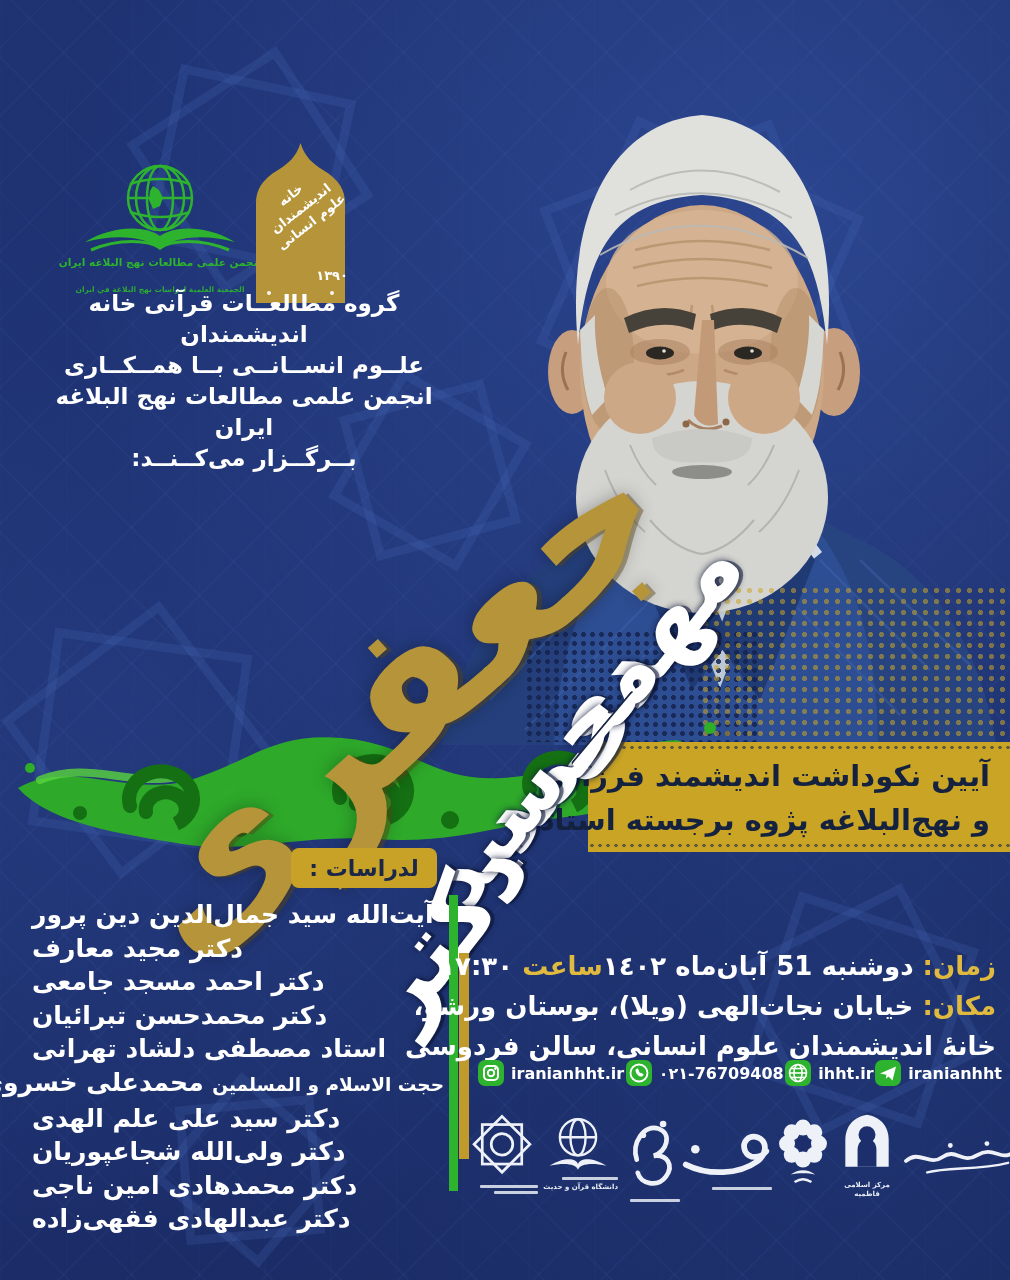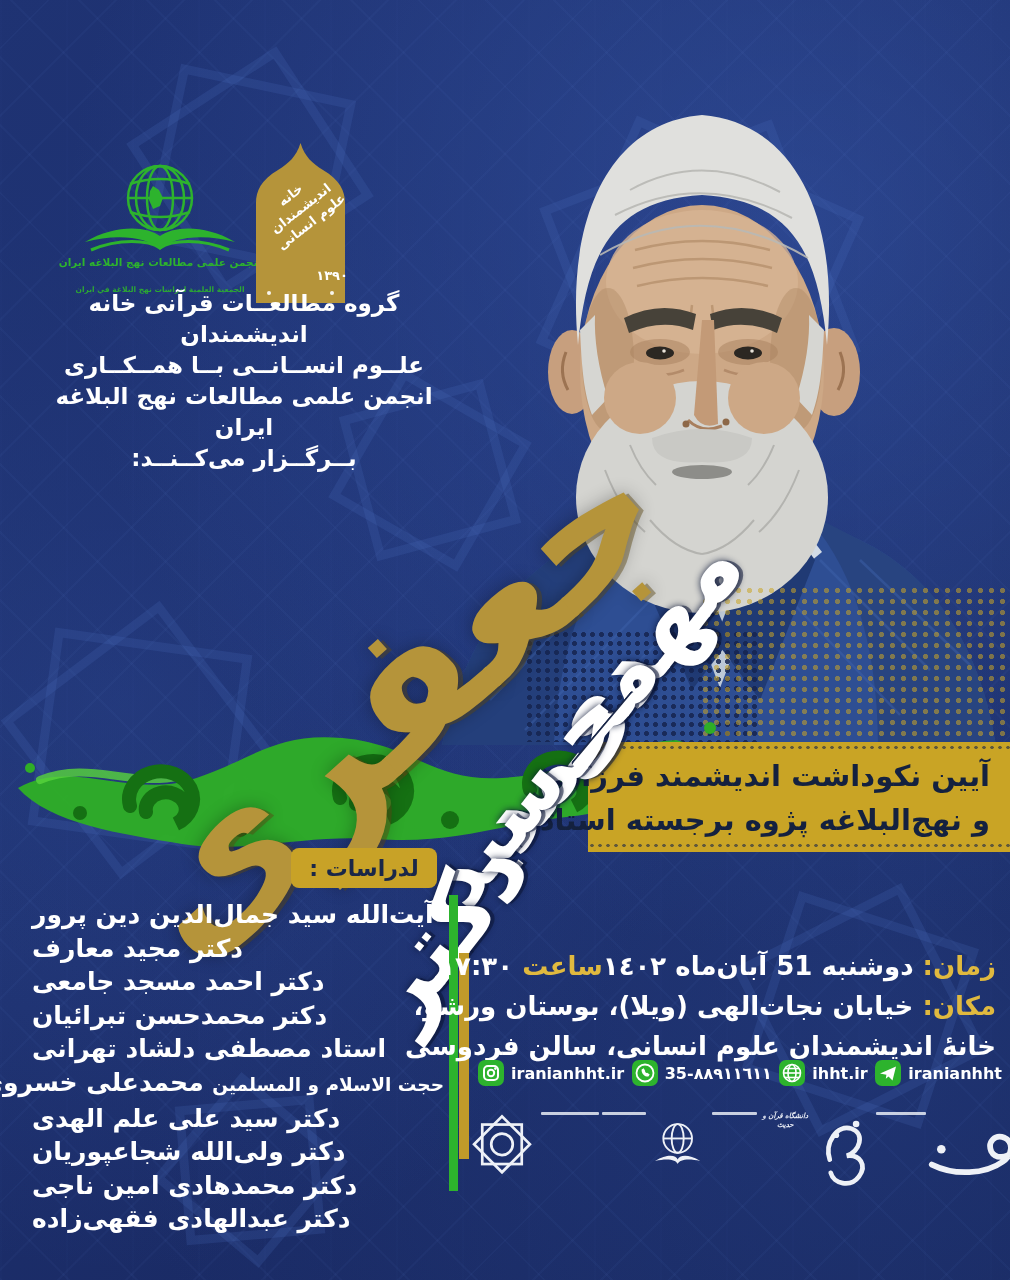--- a/index.html
+++ b/index.html
@@ -105,21 +105,21 @@
   .schedule .gold { color:#e0b93f; }
   .schedule .place { white-space:nowrap; text-align:right; }
   
   .contacts { position:absolute; left:478px; top:1060px; width:524px; z-index:10;
     display:flex; justify-content:space-between; align-items:center; direction:ltr; }
   .contact { display:flex; align-items:center; gap:7px; color:#fff; font-weight:bold; font-size:16px; white-space:nowrap; }
   .cicon { width:26px; height:26px; border-radius:7px; background:#2db32d; display:flex; align-items:center; justify-content:center; flex:none; }
   
   .partners { position:absolute; left:466px; top:1112px; width:542px; height:110px; z-index:10;
     display:flex; justify-content:space-between; align-items:flex-start; }
-  .plogo { display:flex; flex-direction:row; align-items:flex-start; gap:3px;font-style:italic; }
+  .plogo { display:flex; flex-direction:column; align-items:flex-end; gap:3px; }
   .plogo .cap { color:#e8ecf5; font-size:7px; font-weight:bold; direction:rtl; line-height:9px; text-align:center; }
   .capbar { background:#e8ecf5; opacity:.85; border-radius:1px; }
 </style>
 </head>
 <body>
 
 <div class="poster" dir="rtl">
 
   <div class="bg-wash"></div>
   <div class="bg-lattice"></div>
@@ -355,21 +355,21 @@
       </span>
       <span>iranianhht.ir</span>
     </div>
     <div class="contact">
       <span class="cicon">
         <svg width="24" height="24" viewBox="0 0 24 24">
             <circle cx="12" cy="12" r="8.5" stroke="#fff" stroke-width="1.8" fill="none"></circle>
             <path d="M8.6,8.4 c-.3,4 2.8,7.3 6.8,7.2 l1.3-2.1 -2.5-1.7 c-.8.8-2.6-1-2-1.9 L10.7,7.2 Z" fill="#fff"></path>
           </svg>
       </span>
-      <span dir="ltr">35-٨٨٩١١٦١١</span>
+      <span dir="ltr">٠٢١-76709408</span>
     </div>
     <div class="contact">
       <span class="cicon">
         <svg width="24" height="24" viewBox="0 0 24 24">
             <g stroke="#fff" fill="none" stroke-width="1.6">
               <circle cx="12" cy="12" r="8.5"></circle>
               <ellipse cx="12" cy="12" rx="4" ry="8.5"></ellipse>
               <line x1="3.5" y1="12" x2="20.5" y2="12"></line>
               <line x1="5" y1="7.5" x2="19" y2="7.5"></line>
               <line x1="5" y1="16.5" x2="19" y2="16.5"></line>

